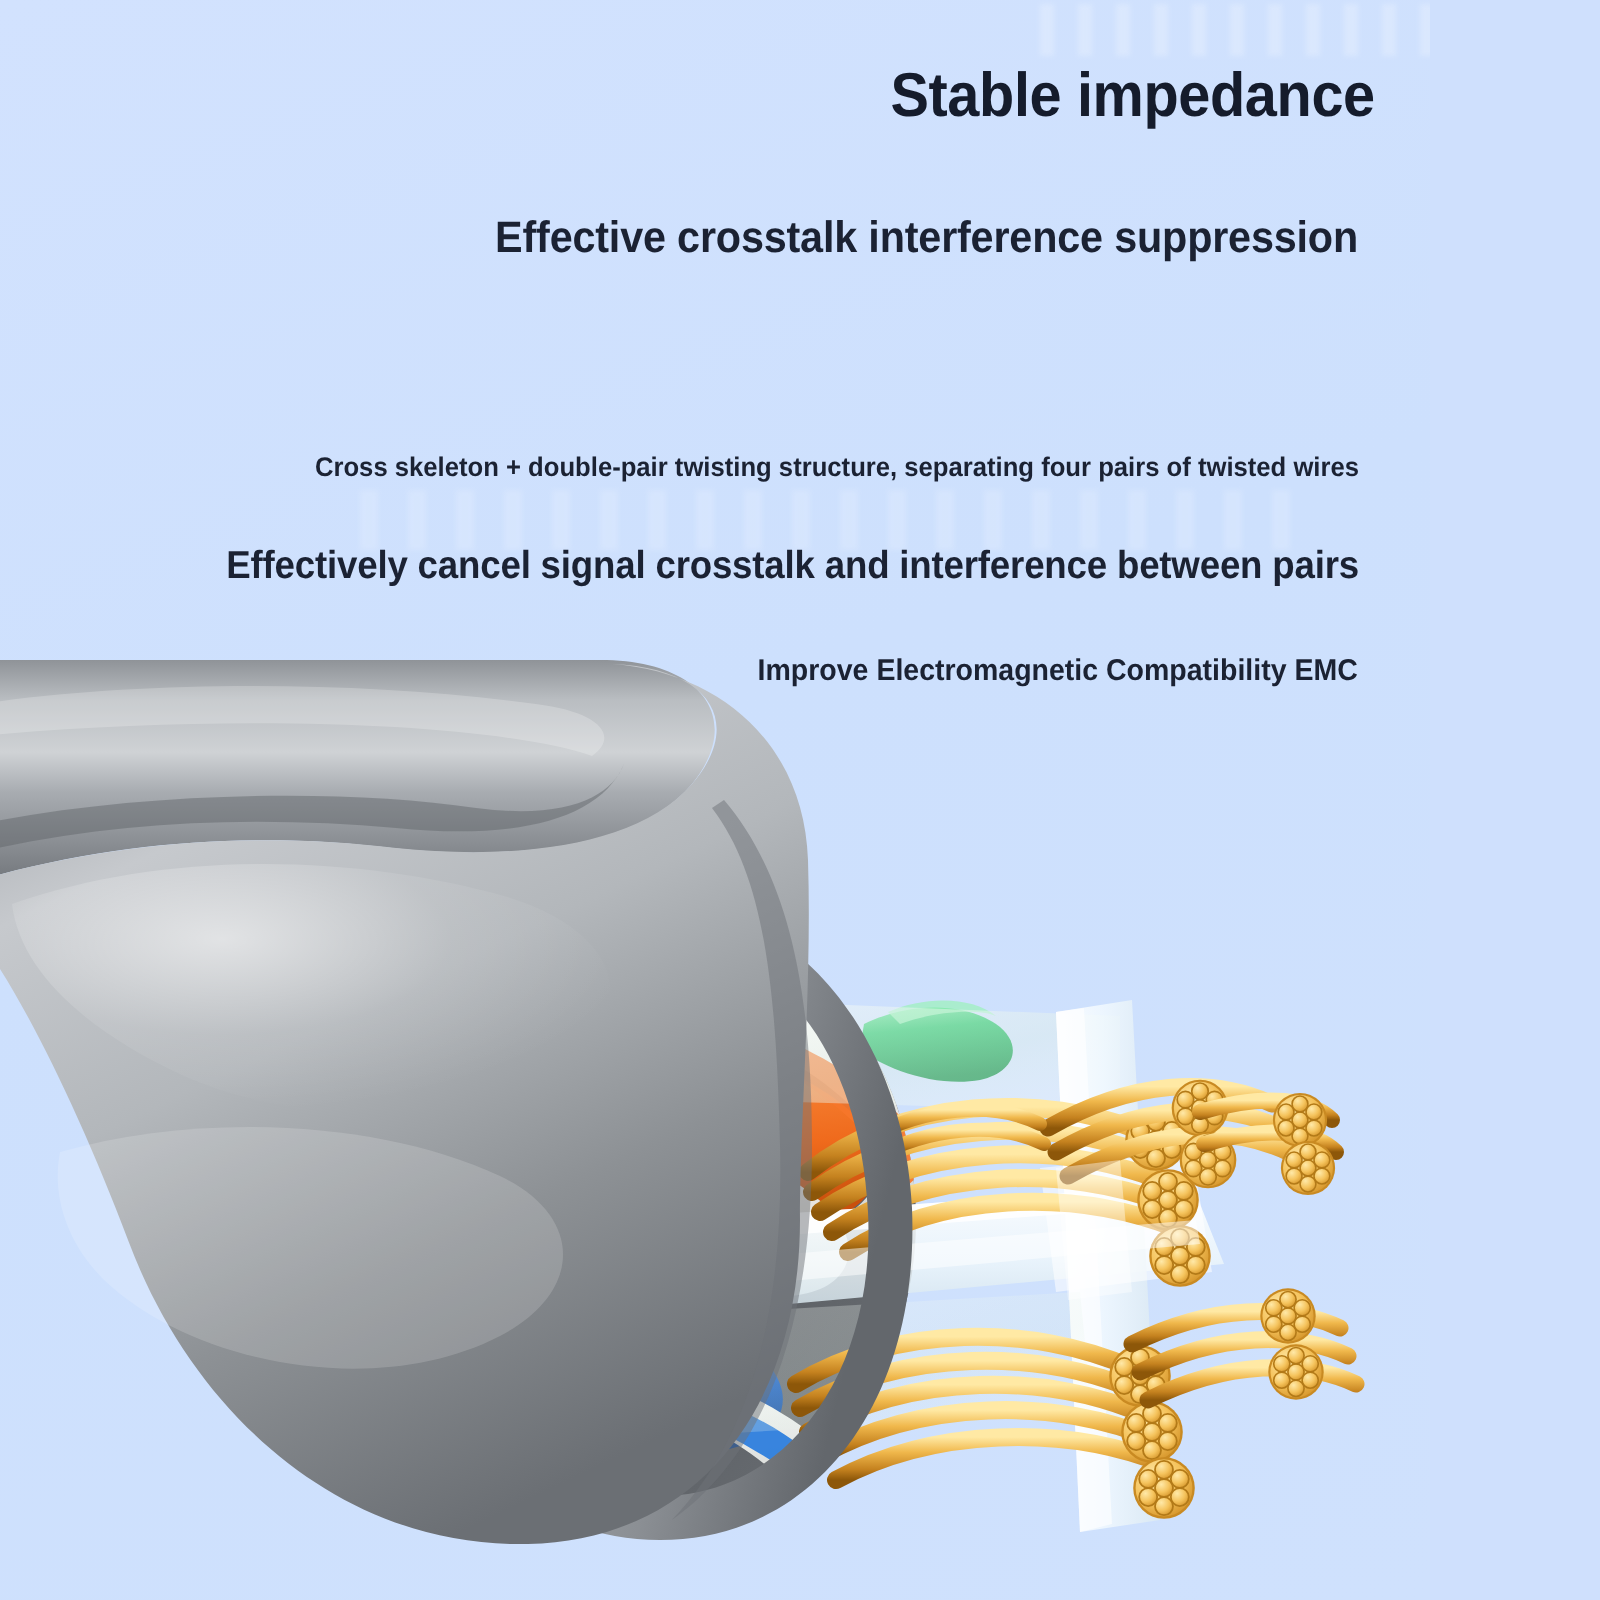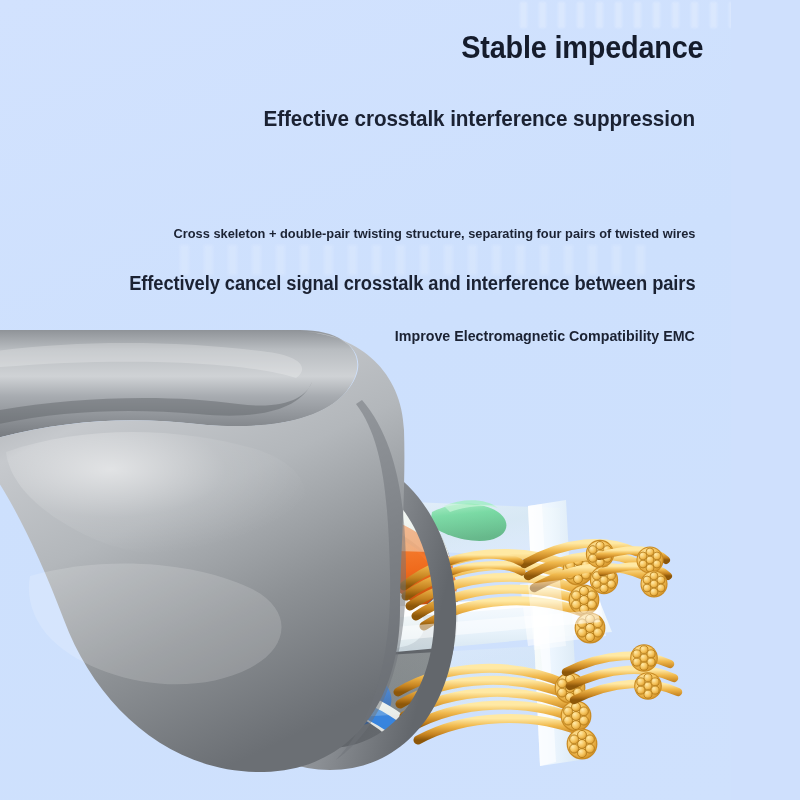--- a/index.html
+++ b/index.html
@@ -7,21 +7,20 @@
     padding: 0;
     background: #cfe0fd;
   }
   #page {
     position: relative;
     width: 715px;
     height: 800px;
     overflow: hidden;
     background: linear-gradient(160deg, #d2e2fe 0%, #cde0fd 45%, #cfe1fd 100%);
     font-family: "Liberation Sans", sans-serif;
-    padding-left: 16px;
     -webkit-font-smoothing: antialiased;
   }
 
   
   .watermark {
     position: absolute;
     left: 520px;
     top: 2px;
     width: 250px;
     height: 26px;

